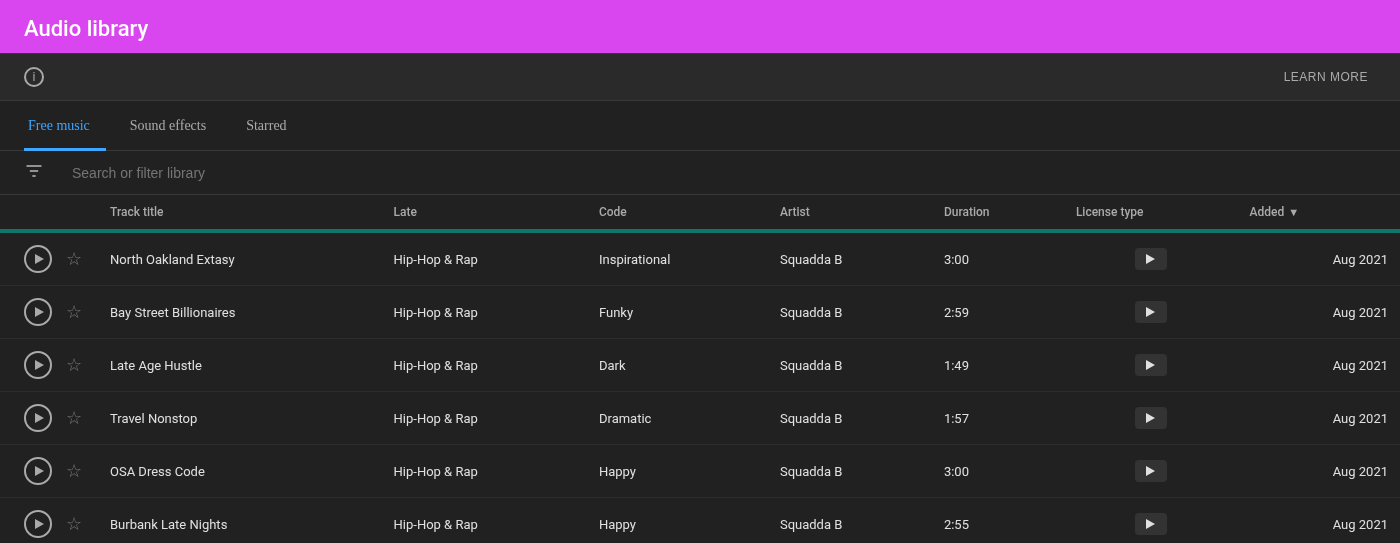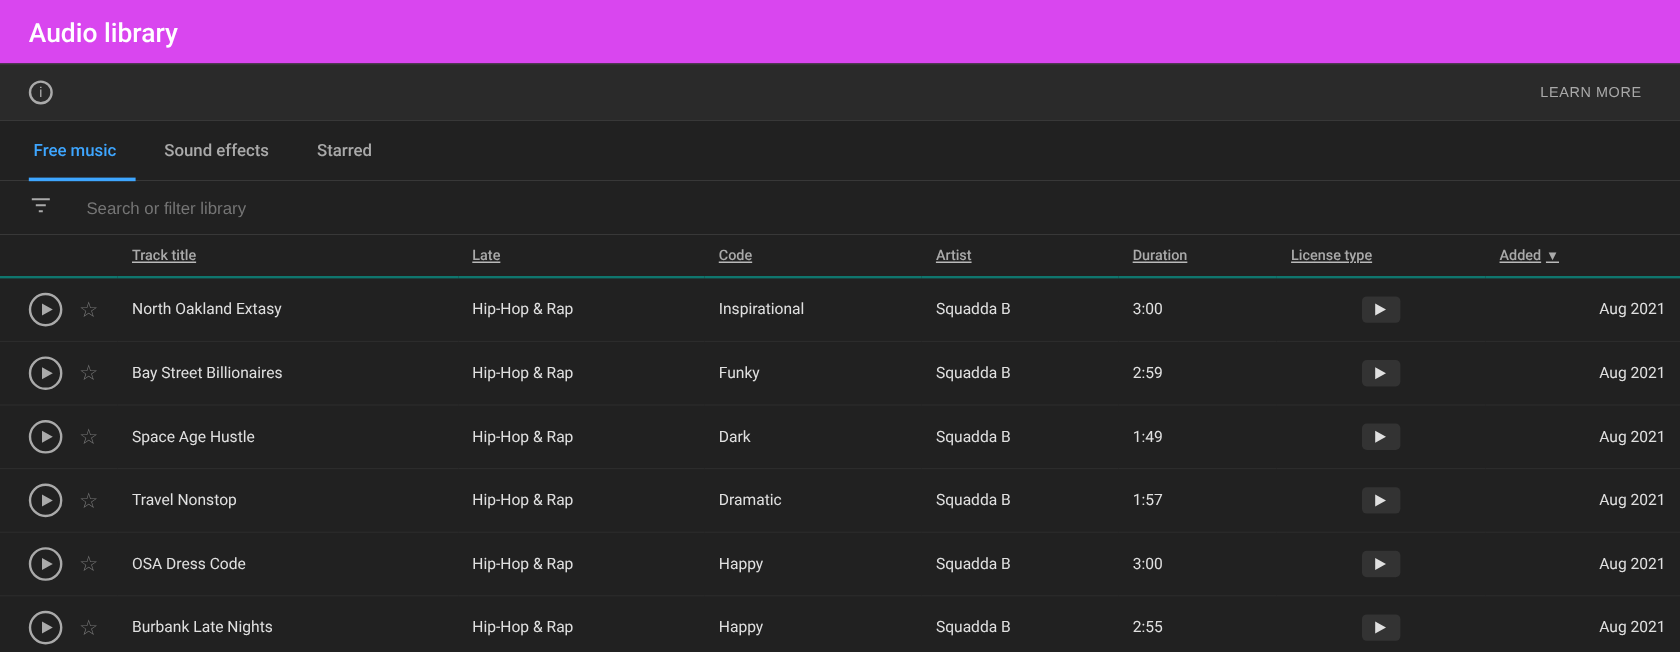--- a/index.html
+++ b/index.html
@@ -64,20 +64,21 @@
       border: none;
       padding: 4px 8px;
     }
 
     
     .tabs {
       display: flex;
       padding: 0 24px;
       border-bottom: 1px solid #383838;
       background-color: #212121;
+      font-family: Liberation Serif, serif;
     }
     .tab {
       padding: 16px 16px 14px 4px;
       margin-right: 20px;
       cursor: pointer;
       color: #aaaaaa;
       font-size: 14px;
       font-weight: 500;
       border-bottom: 3px solid transparent;
       position: relative;
@@ -110,22 +111,21 @@
     }
     .filter-input::placeholder { color: #757575; }
 
     
     .track-table {
       width: 100%;
       border-collapse: collapse;
       background-color: #212121;
     }
     .track-table thead tr {
-      border-bottom: 2px solid #0f766e;
-      text-decoration: underline;
+      border-bottom: 4px solid #0f766e;
     }
     .track-table thead th {
       padding: 10px 12px;
       color: #aaaaaa;
       font-size: 12px;
       font-weight: 500;
       text-align: left;
       white-space: nowrap;
     }
     .track-table thead th:first-child { width: 70px; padding-left: 24px; }
@@ -308,21 +308,21 @@
     </tr>
       <tr>
       <td>
         <div class="td-controls">
           <button class="play-btn" title="Play">
             <div class="play-icon"></div>
           </button>
           <button class="star-btn" title="Star">☆</button>
         </div>
       </td>
-      <td>Space Age Hustle</td>
+      <td>Late Age Hustle</td>
       <td>Hip-Hop &amp; Rap</td>
       <td>Dark</td>
       <td>Squadda B</td>
       <td class="col-duration">1:49</td>
       <td class="col-license">
         <div class="yt-badge">
           <div class="yt-play"></div>
         </div>
       </td>
       <td class="col-added-val">Aug 2021</td>

